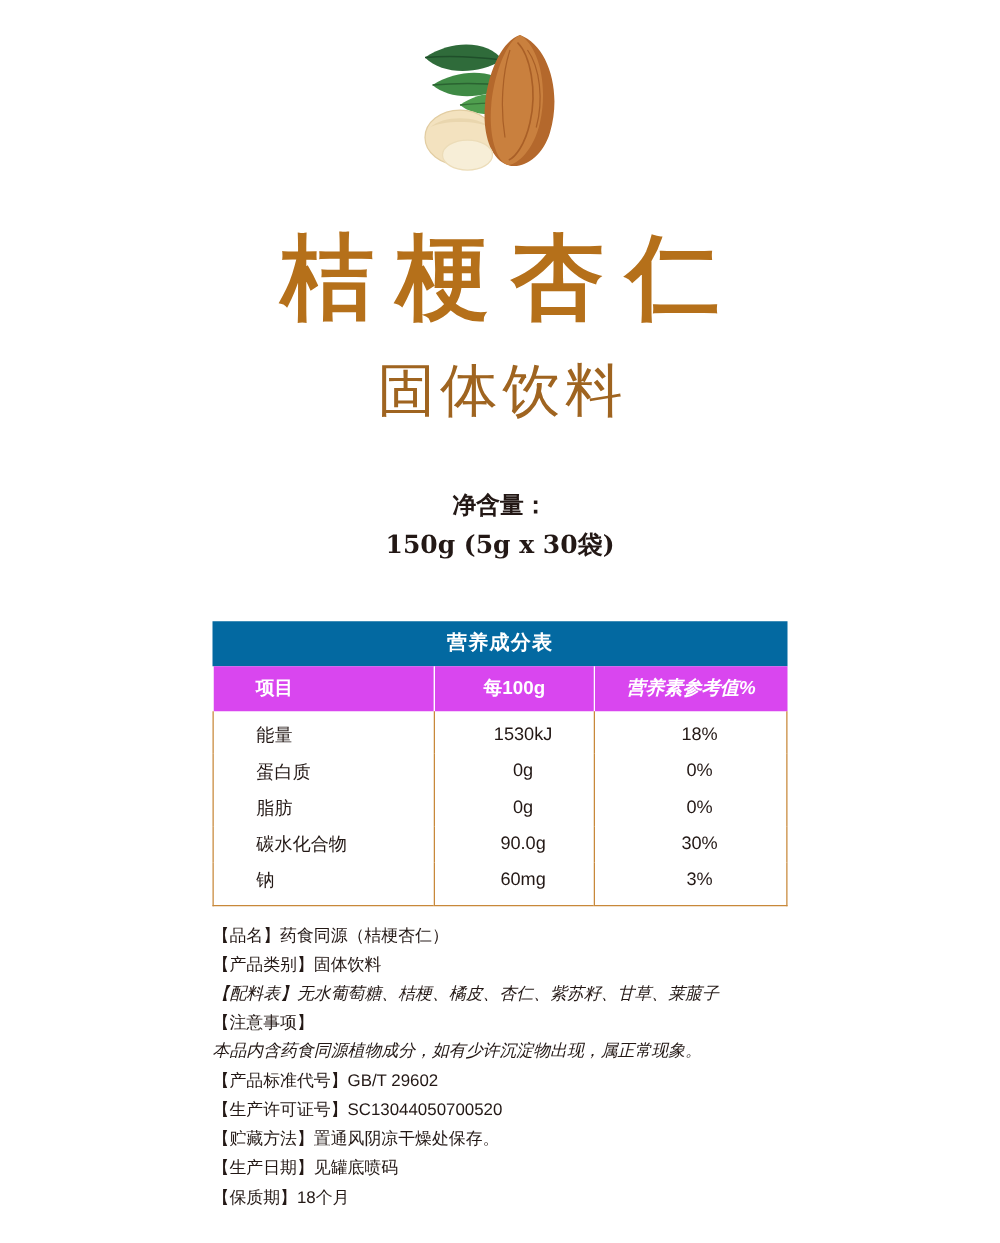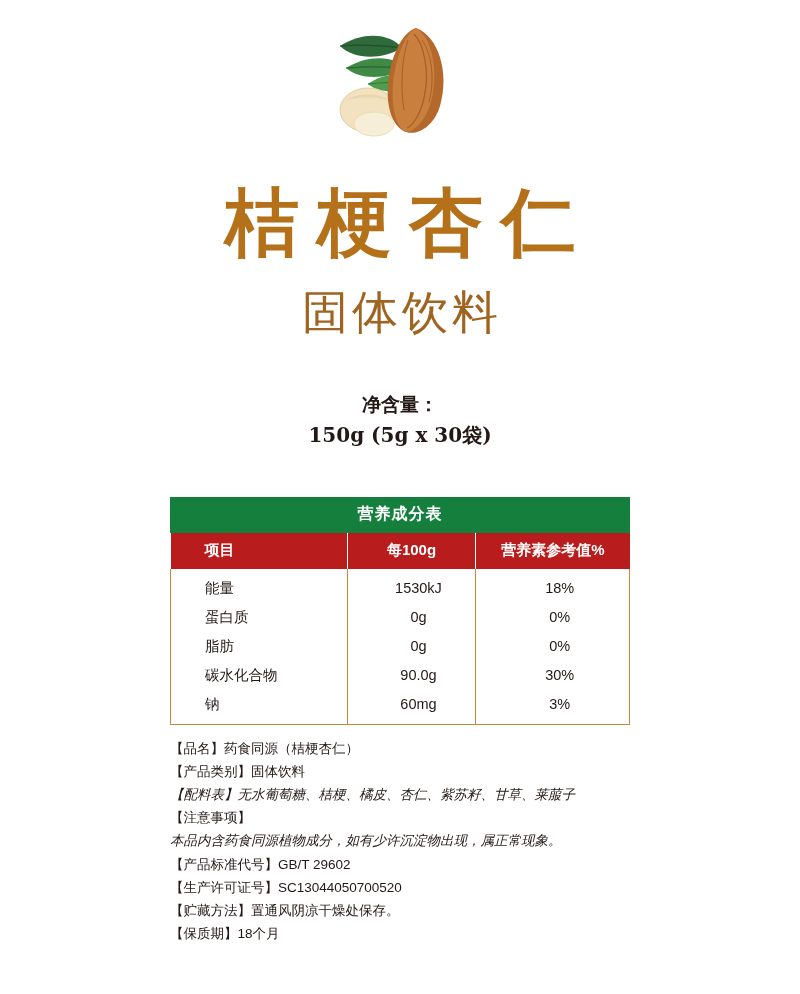--- a/index.html
+++ b/index.html
@@ -71,39 +71,39 @@
     margin: 46px auto 0 auto;
   }
   table.nutri {
     width: 100%;
     border-collapse: collapse;
     table-layout: fixed;
     font-size: 14.5px;
   }
   table.nutri caption {
     caption-side: top;
-    background: #15803d;
+    background: #0369a1;
     color: #ffffff;
     font-size: 16px;
     font-weight: bold;
     letter-spacing: 1px;
     padding: 7px 0 8px 0;
   }
   table.nutri thead th {
-    background: #b91c1c;
+    background: #d946ef;
     color: #ffffff;
     font-size: 15px;
     font-weight: bold;
     padding: 8px 0 9px 0;
     border-right: 1px solid #ffffff;
   }
   table.nutri thead th:last-child { border-right: none; }
   table.nutri thead th.c1 { text-align: left; padding-left: 34px; width: 34%; }
   table.nutri thead th.c2 { text-align: center; width: 30%; }
-  table.nutri thead th.c3 { text-align: center; width: 36%; }
+  table.nutri thead th.c3 { text-align: center; width: 36%; font-style: italic; }
 
   table.nutri tbody td {
     padding: 5px 0 5px 14px;
     border-right: 1px solid #c8883a;
     color: #231815;
     font-size: 14.5px;
   }
   table.nutri tbody td:last-child { border-right: none; }
   table.nutri tbody td.c1 { text-align: left; padding-left: 34px; }
   table.nutri tbody td.c2 { text-align: center; }
@@ -213,14 +213,15 @@
 
 <div class="info">
   <div class="info-line">【品名】药食同源（桔梗杏仁）</div>
   <div class="info-line">【产品类别】固体饮料</div>
   <div class="info-line wrap">【配料表】无水葡萄糖、桔梗、橘皮、杏仁、紫苏籽、甘草、莱菔子</div>
   <div class="info-line">【注意事项】</div>
   <div class="info-line wrap">本品内含药食同源植物成分，如有少许沉淀物出现，属正常现象。</div>
   <div class="info-line">【产品标准代号】GB/T 29602</div>
   <div class="info-line">【生产许可证号】SC13044050700520</div>
   <div class="info-line">【贮藏方法】置通风阴凉干燥处保存。</div>
+  <div class="info-line">【生产日期】见罐底喷码</div>
   <div class="info-line">【保质期】18个月</div>
 </div>
 
 </body></html>

